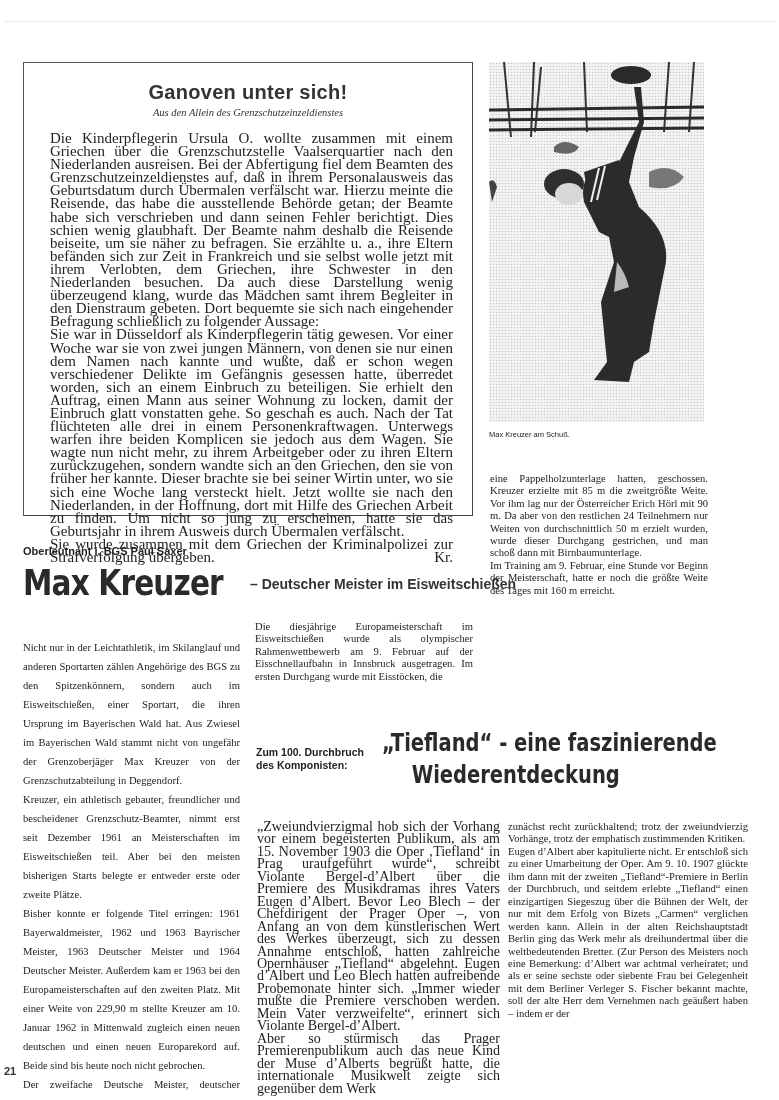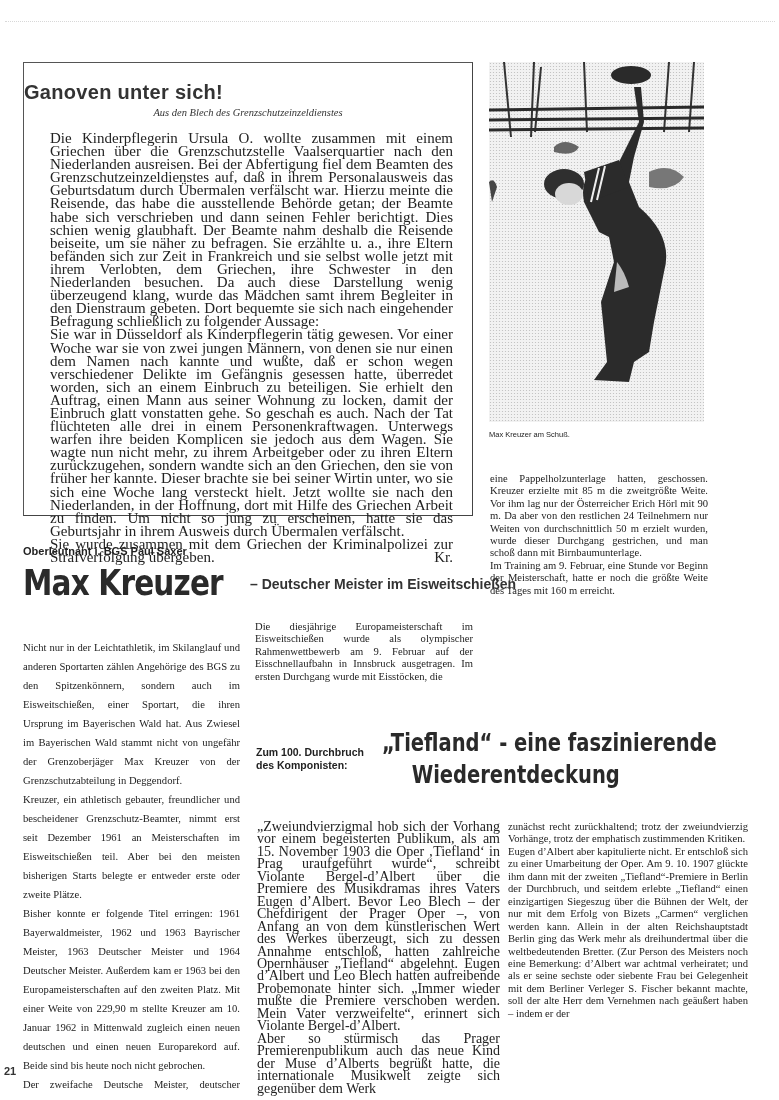--- a/index.html
+++ b/index.html
@@ -5,21 +5,21 @@
   html, body { margin:0; padding:0; background:#ffffff; }
   body { width:779px; height:1100px; position:relative; overflow:hidden; color:#1a1a1a; }
   .serif { font-family: "Liberation Serif", "DejaVu Serif", serif; }
   .sans { font-family: "Liberation Sans", "DejaVu Sans", sans-serif; }
   .abs { position:absolute; }
   p { margin:0; }
   .just { text-align:justify; }
 
   
   #boxed { left:23px; top:62px; width:450px; height:454px; border:1px solid #555; box-sizing:border-box; border-right:1.5px solid #444; border-bottom:1.5px solid #444; }
-  #box-title { left:0; top:18px; width:100%; font-size:20px; font-weight:bold; color:#333; letter-spacing:0.3px; }
+  #box-title { left:0; top:18px; width:100%; text-align:center; font-size:20px; font-weight:bold; color:#333; letter-spacing:0.3px; }
   #box-sub { left:0; top:44px; width:100%; text-align:center; font-size:10.5px; font-style:italic; color:#333; }
   #box-body { left:26px; top:69px; width:403px; font-size:15px; line-height:13.1px; color:#222; }
   #box-body p + p { margin-top:0; }
   .sig { float:right; }
 
   
   #photo { left:489px; top:62px; width:215px; height:360px; overflow:hidden; background:#e9e9e9; }
   #caption { left:489px; top:430px; font-size:7.5px; color:#222; }
 
   
@@ -45,21 +45,21 @@
   #pageno { left:4px; top:1065px; font-size:11px; font-weight:bold; color:#333; }
   .topline { left:5px; top:21px; width:770px; height:1px; border-top:1px dotted #d8d8d8; }
 </style>
 </head>
 <body>
 
 <div class="abs topline"></div>
 
 <div id="boxed" class="abs">
   <div id="box-title" class="abs sans">Ganoven unter sich!</div>
-  <div id="box-sub" class="abs serif">Aus den Blech des Grenzschutzeinzeldienstes</div>
+  <div id="box-sub" class="abs serif">Aus den Allein des Grenzschutzeinzeldienstes</div>
   <div id="box-body" class="abs serif just">
     <p>Die Kinderpflegerin Ursula O. wollte zusammen mit einem Griechen über die Grenzschutzstelle Vaalserquartier nach den Niederlanden ausreisen. Bei der Abfertigung fiel dem Beamten des Grenzschutzeinzeldienstes auf, daß in ihrem Personalausweis das Geburtsdatum durch Übermalen verfälscht war. Hierzu meinte die Reisende, das habe die ausstellende Behörde getan; der Beamte habe sich verschrieben und dann seinen Fehler berichtigt. Dies schien wenig glaubhaft. Der Beamte nahm deshalb die Reisende beiseite, um sie näher zu befragen. Sie erzählte u. a., ihre Eltern befänden sich zur Zeit in Frankreich und sie selbst wolle jetzt mit ihrem Verlobten, dem Griechen, ihre Schwester in den Niederlanden besuchen. Da auch diese Darstellung wenig überzeugend klang, wurde das Mädchen samt ihrem Begleiter in den Dienstraum gebeten. Dort bequemte sie sich nach eingehender Befragung schließlich zu folgender Aussage:</p>
     <p>Sie war in Düsseldorf als Kinderpflegerin tätig gewesen. Vor einer Woche war sie von zwei jungen Männern, von denen sie nur einen dem Namen nach kannte und wußte, daß er schon wegen verschiedener Delikte im Gefängnis gesessen hatte, überredet worden, sich an einem Einbruch zu beteiligen. Sie erhielt den Auftrag, einen Mann aus seiner Wohnung zu locken, damit der Einbruch glatt vonstatten gehe. So geschah es auch. Nach der Tat flüchteten alle drei in einem Personenkraftwagen. Unterwegs warfen ihre beiden Komplicen sie jedoch aus dem Wagen. Sie wagte nun nicht mehr, zu ihrem Arbeitgeber oder zu ihren Eltern zurückzugehen, sondern wandte sich an den Griechen, den sie von früher her kannte. Dieser brachte sie bei seiner Wirtin unter, wo sie sich eine Woche lang versteckt hielt. Jetzt wollte sie nach den Niederlanden, in der Hoffnung, dort mit Hilfe des Griechen Arbeit zu finden. Um nicht so jung zu erscheinen, hatte sie das Geburtsjahr in ihrem Ausweis durch Übermalen verfälscht.</p>
     <p><span>Sie wurde zusammen mit dem Griechen der Kriminalpolizei zur Strafverfolgung übergeben.</span> <span class="sig">Kr.</span></p>
   </div>
 </div>
 
 <div id="photo" class="abs" title="Man in dark tracksuit swinging an ice stock in the snow">
   <svg width="215" height="360" viewBox="0 0 215 360">
     <defs>

